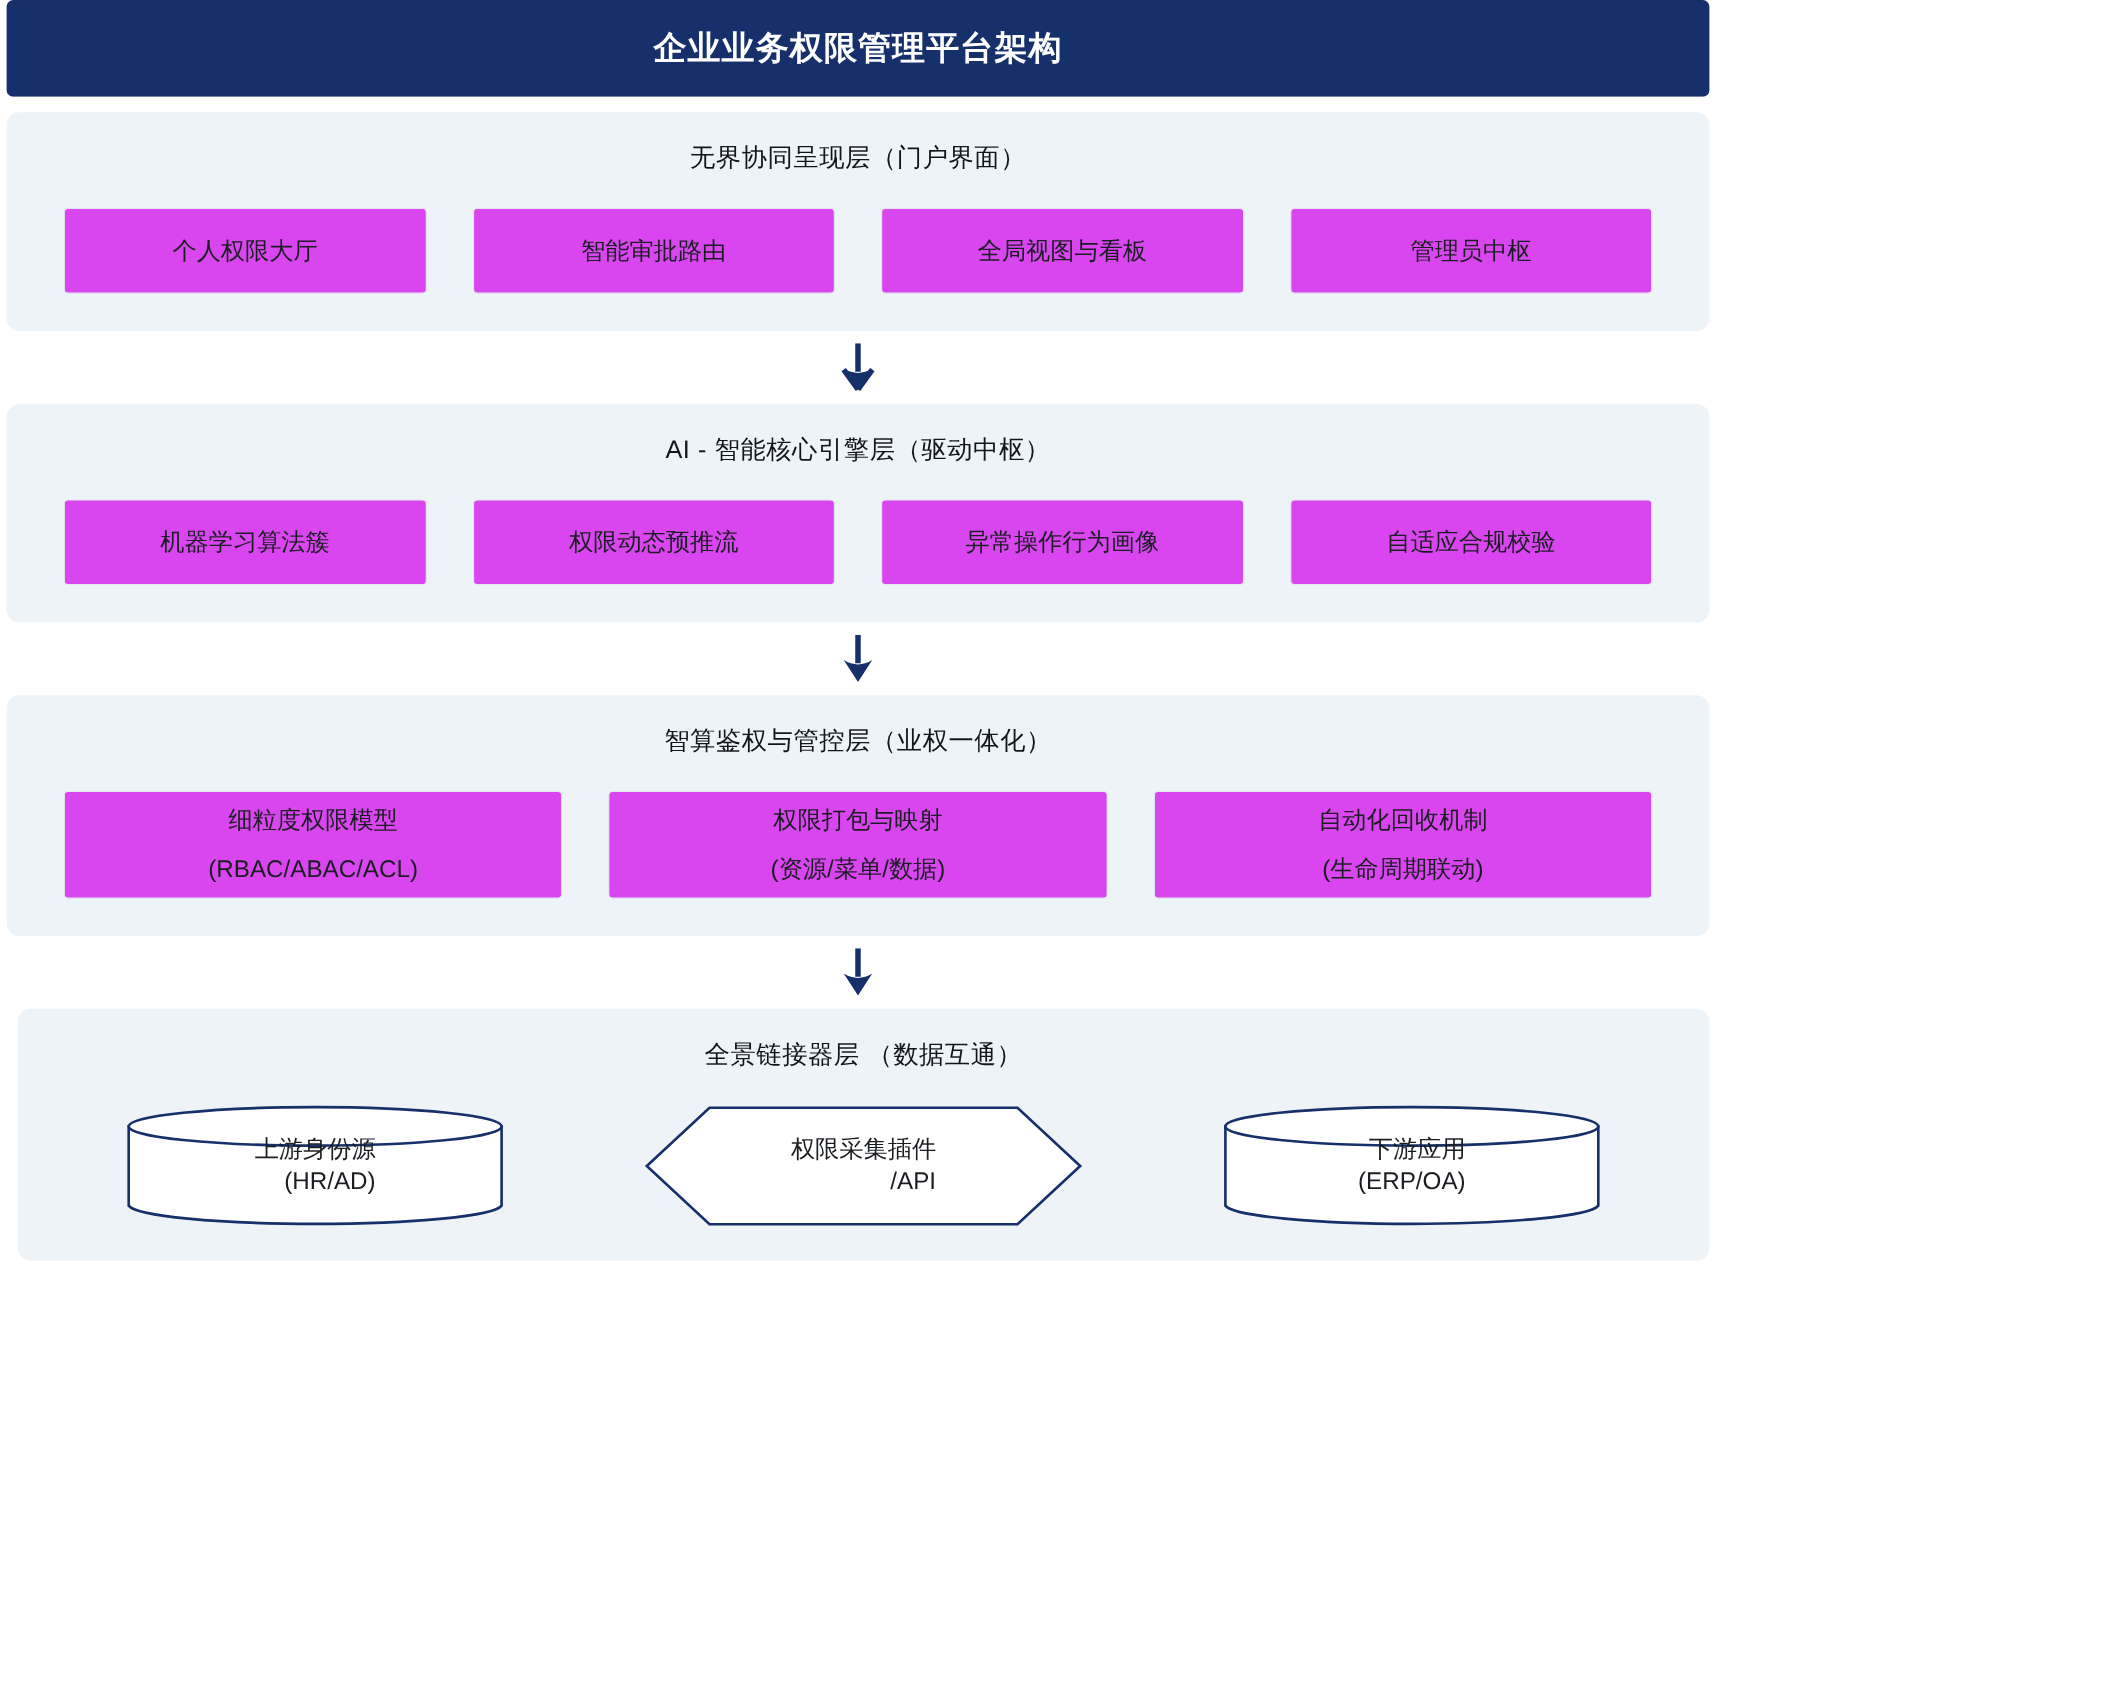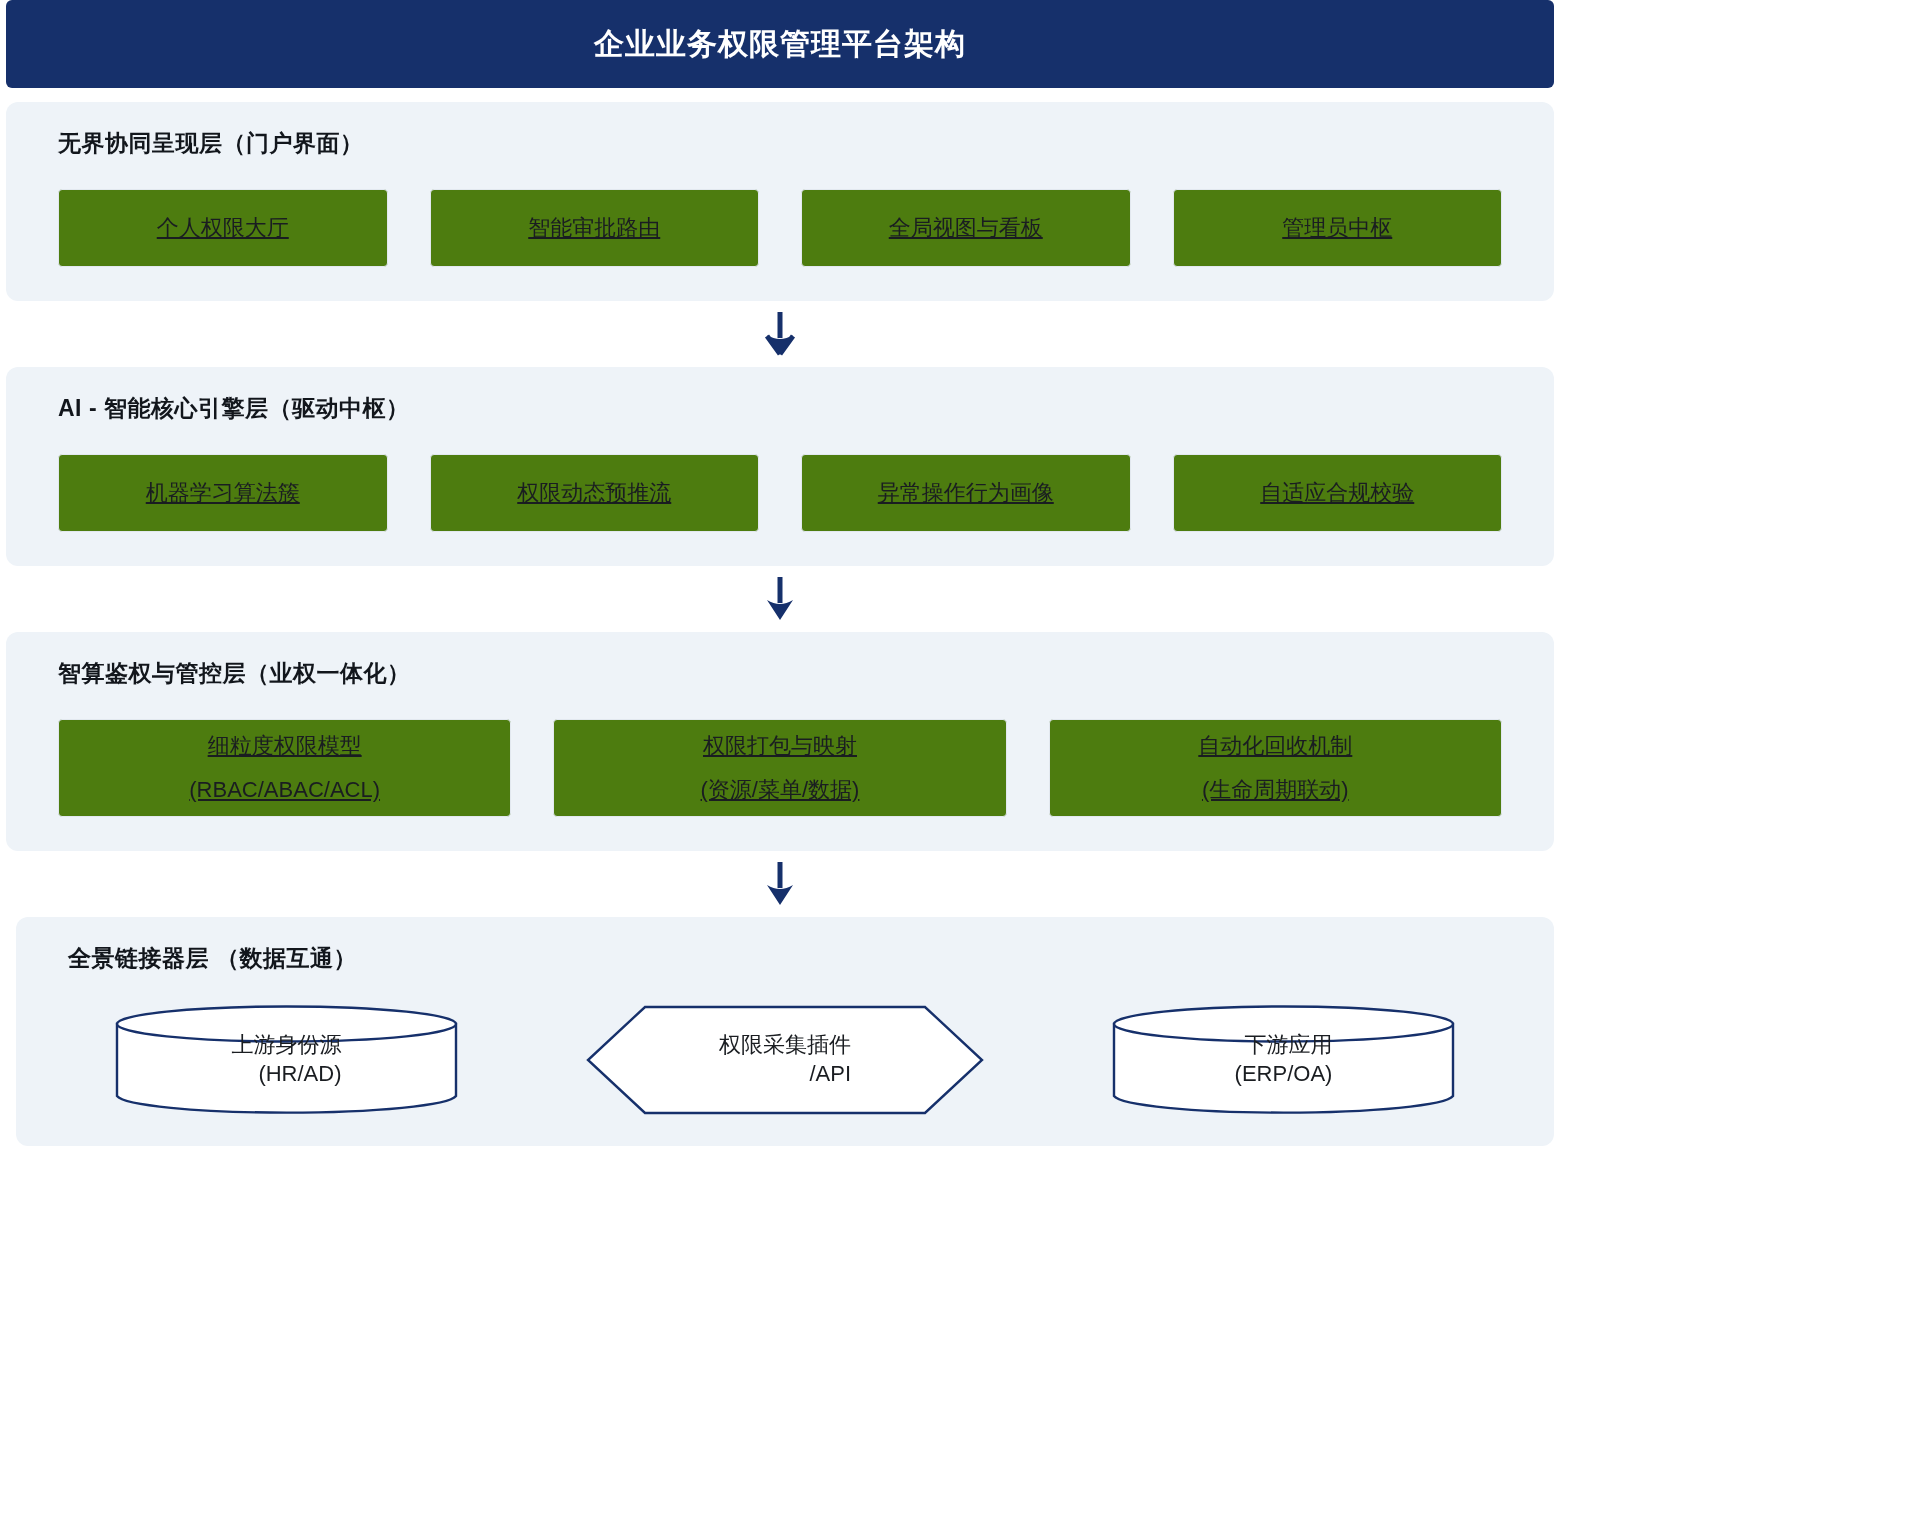--- a/index.html
+++ b/index.html
@@ -26,46 +26,46 @@
     letter-spacing: 1px;
   }
 
   .layer {
     background: #eef3f8;
     border-radius: 12px;
     margin: 0 6px;
     padding: 26px 52px 34px 52px;
   }
   .layer-title {
+    text-align: center;
     font-size: 23px;
-    font-weight: 700;
+    font-weight: 400;
     color: #12161c;
     margin-bottom: 30px;
     letter-spacing: 0.5px;
   }
   .cards {
     display: flex;
     gap: 42px;
   }
   .card {
     flex: 1 1 0;
-    background: #4d7c0f;
+    background: #d946ef;
     border: 1px solid #e2e8ef;
     border-radius: 4px;
     min-height: 78px;
     display: flex;
     flex-direction: column;
     align-items: center;
     justify-content: center;
     font-size: 22px;
     color: #1a1d21;
     line-height: 1.28;
     padding: 12px 6px;
     text-align: center;
-    text-decoration: underline;
   }
   .card.two-line { min-height: 98px; justify-content: space-between; }
   .card .line2 { display: block; }
 
   .arrow-row {
     display: flex;
     justify-content: center;
     padding: 11px 0 11px 0;
     background: #ffffff;
   }

